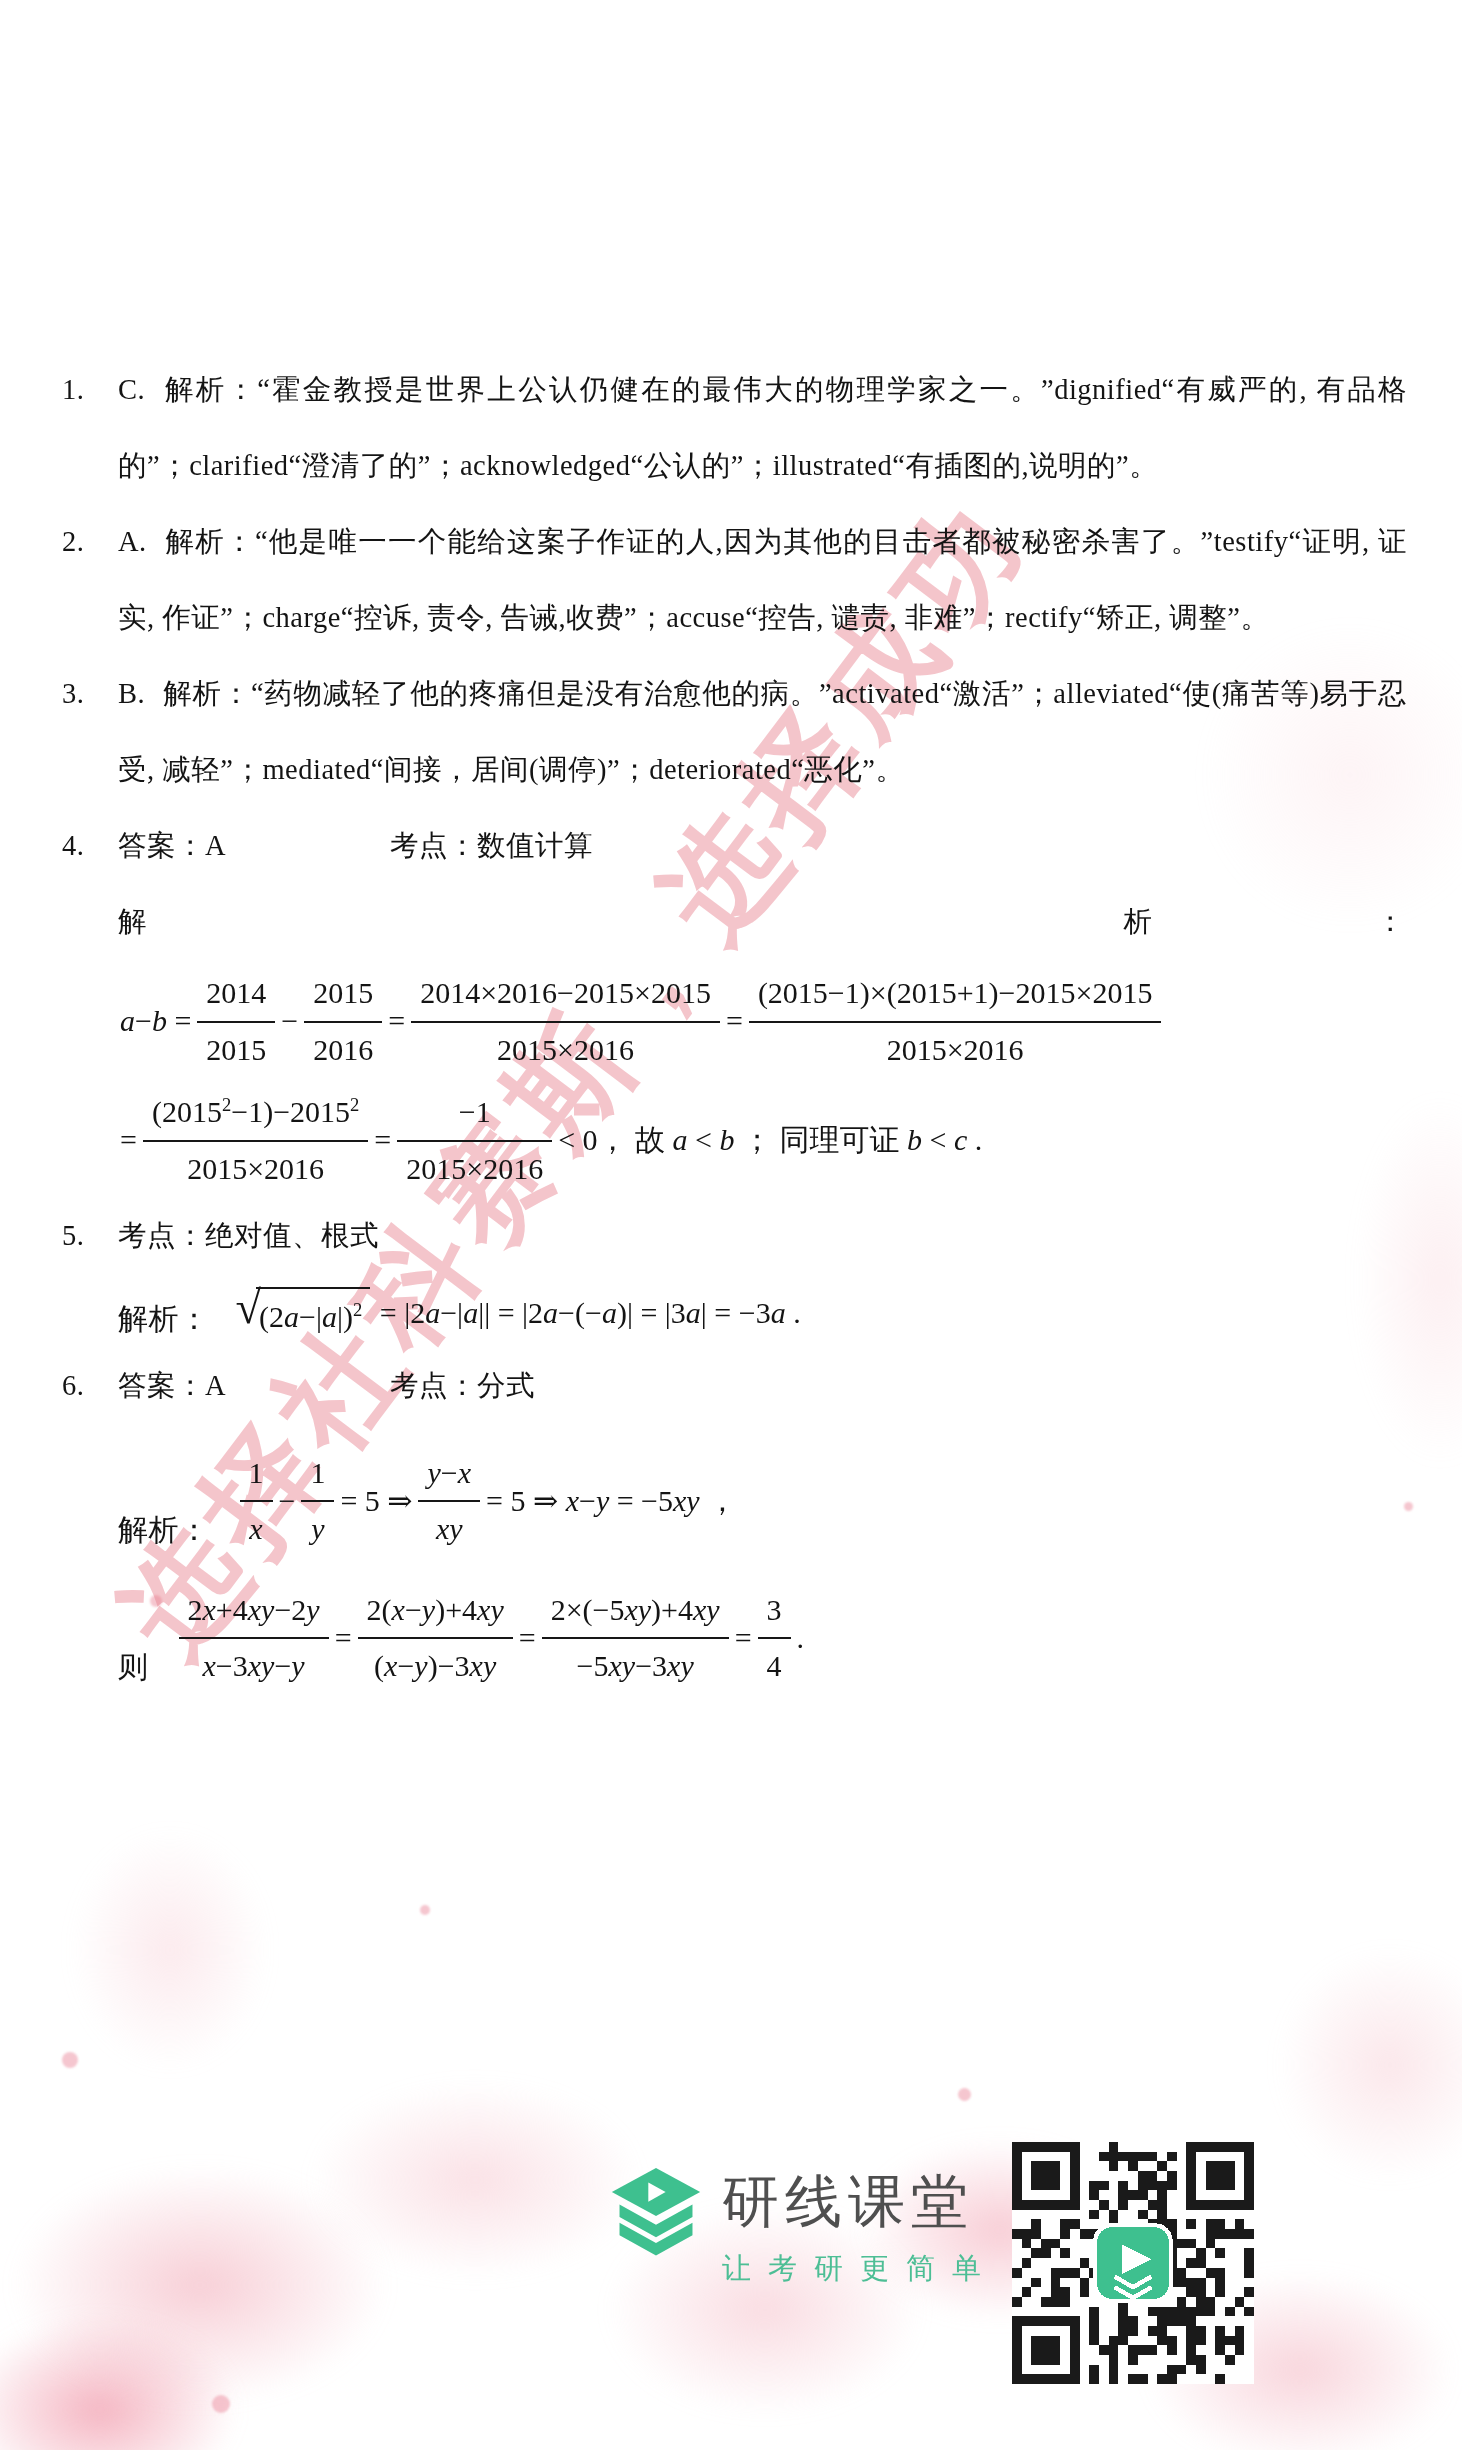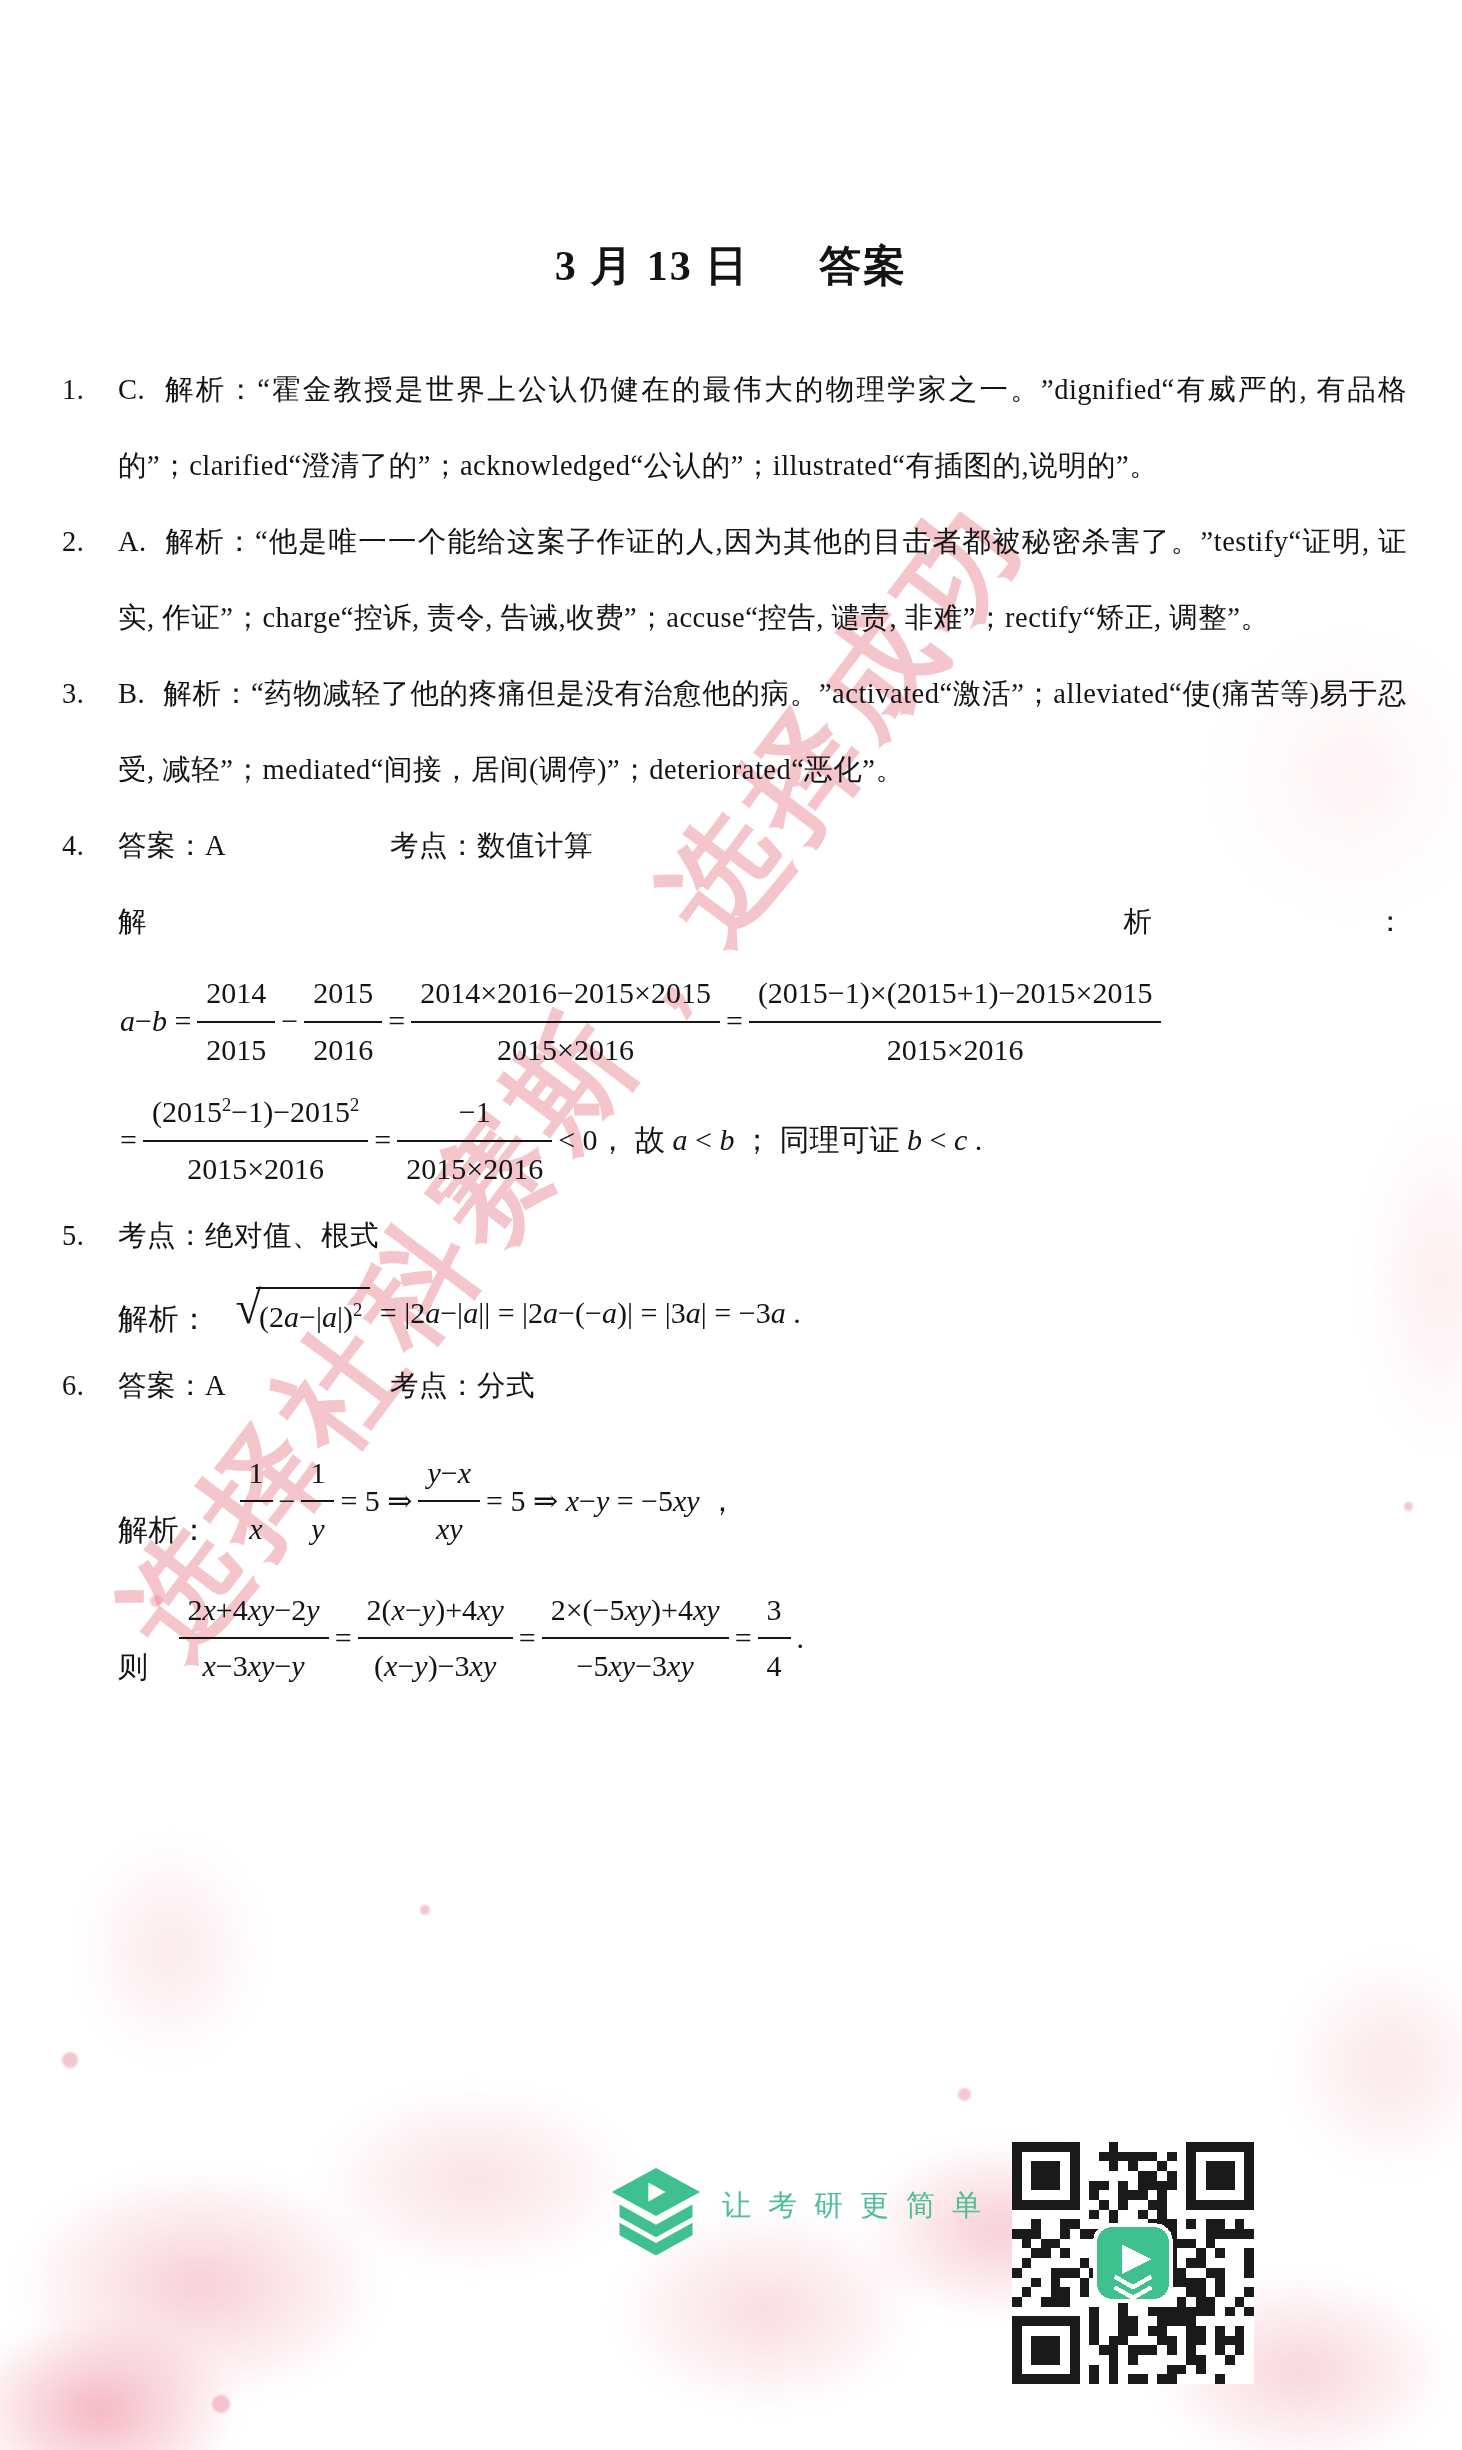--- a/index.html
+++ b/index.html
@@ -102,23 +102,20 @@
     <div class="dot d2"></div>
     <div class="dot d3"></div>
     <div class="dot d4"></div>
     <div class="dot d5"></div>
     <div class="dot d6"></div>
   </div>
 
   <div class="watermark">选择社科赛斯，选择成功</div>
 
 
-  <div class="title">
-    <span>3 月 13 日</span><span class="gap"></span><span>答案</span>
-  </div>
 
   <div class="content">
 
     <div class="item">
       <span class="num">1.</span>
       <div class="body">
         <p class="para"><span class="lead">C.</span><span>解析：</span><span>“霍金教授是世界上公认仍健在的最伟大的物理学家之一。”dignified“有威严的, 有品格的”；clarified“澄清了的”；acknowledged“公认的”；illustrated“有插图的,说明的”。</span></p>
       </div>
     </div>
 
@@ -267,20 +264,21 @@
   </div>
 
   <div class="footer">
     <svg class="flogo" viewBox="0 0 100 110">
       <polygon points="50,2 96,27 50,52 4,27" fill="#3EC08F"></polygon>
       <polygon points="42,17 60,27 42,37" fill="#ffffff"></polygon>
       <polygon points="12,40 50,61 88,40 88,53 50,74 12,53" fill="#3EC08F"></polygon>
       <polygon points="12,59 50,80 88,59 88,72 50,93 12,72" fill="#3EC08F"></polygon>
     </svg>
     <div class="fbrand">
+      <div class="brand">研线课堂</div>
       <div class="tagline">让考研更简单</div>
     </div>
     <svg class="qr" id="qr" viewBox="0 0 25 25" shape-rendering="crispEdges">
         <rect x="0" y="0" width="25" height="25" fill="#ffffff"></rect>
         <rect x="10" y="0" width="1" height="1" fill="#1a1a1a"></rect>
         <rect x="9" y="1" width="1" height="1" fill="#1a1a1a"></rect>
         <rect x="10" y="1" width="1" height="1" fill="#1a1a1a"></rect>
         <rect x="11" y="1" width="1" height="1" fill="#1a1a1a"></rect>
         <rect x="12" y="1" width="1" height="1" fill="#1a1a1a"></rect>
         <rect x="13" y="1" width="1" height="1" fill="#1a1a1a"></rect>

